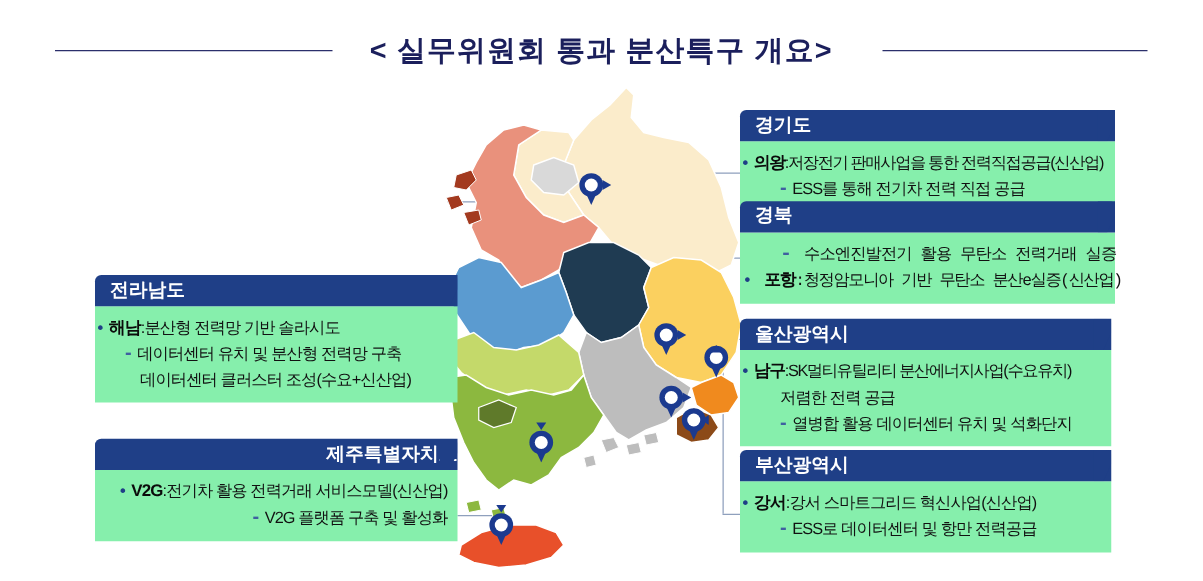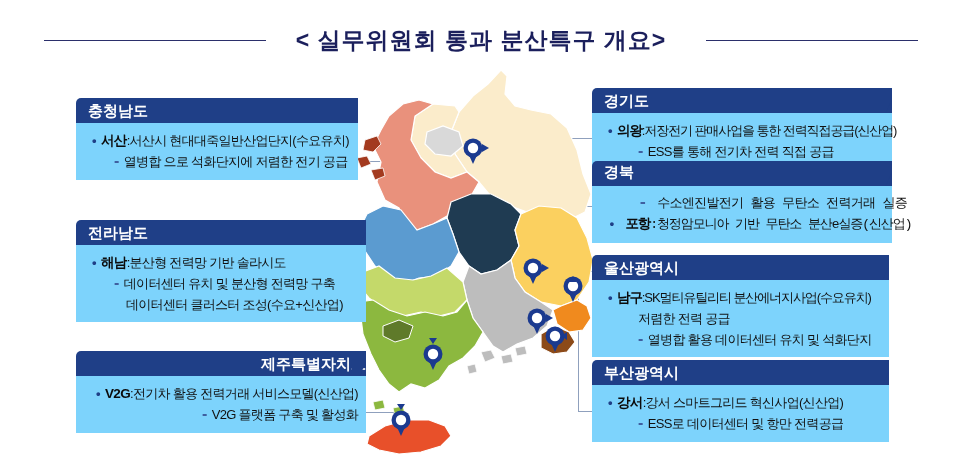--- a/index.html
+++ b/index.html
@@ -50,22 +50,22 @@
     width:0;height:0;
     border-top:0 solid transparent;
   }
   .callout .hdr-tab{
     position:absolute;right:0;top:0;height:25px;width:14px;
     background:#1f3f87;
     clip-path:polygon(0 0,100% 0,100% 45%,55% 100%,0 100%);
     border-top-right-radius:4px;
   }
   .callout .body{
-    background:#7dd3fc;
-    padding:7px 8px 8px 16px;
+    background:#86efac;
+    padding:7px 8px 8px 2px;
     box-sizing:border-box;
     color:#101010;
   }
   .callout .line{
     white-space:nowrap;
     line-height:1.30;
   }
   .line .bullet{color:#1f3f87;font-weight:bold;font-size:13px;}
   .line .region{font-weight:bold;font-size:13.5px;color:#0b0b0b;}
   .line .txt{font-size:13px;color:#111111;}
@@ -235,36 +235,20 @@
     <div class="pin" style="left:32px;top:348px;">
       <svg width="30" height="34" viewBox="0 0 30 34">
         <path d="M14 34 L9 23 L19 23 Z" fill="#1b3a8f"></path>
         <circle cx="14" cy="18" r="9.5" fill="#1b3a8f"></circle>
         <circle cx="14" cy="18" r="5.2" fill="#ffffff"></circle>
         <path d="M14 8 L18 2 L10 2 Z" fill="#1b3a8f"></path>
       </svg>
     </div>
   </div>
 
-  <div class="callout" id="box-chungnam">
-    <div class="hdr">
-      <span>충청남도</span>
-      <span class="hdr-tab"></span>
-    </div>
-    <div class="body">
-      <div class="line tight2">
-        <span class="bullet">•</span>
-        <span class="region">서산</span><span class="txt">:</span><span class="txt">서산시 현대대죽일반산업단지(수요유치)</span>
-      </div>
-      <div class="line sub tight2">
-        <span class="dash">-</span>
-        <span class="txt">열병합 으로 석화단지에 저렴한 전기 공급</span>
-      </div>
-    </div>
-  </div>
 
   <div class="callout" id="box-jeonnam">
     <div class="hdr">
       <span>전라남도</span>
       <span class="hdr-tab"></span>
     </div>
     <div class="body">
       <div class="line tight2">
         <span class="bullet">•</span>
         <span class="region">해남</span><span class="txt">:</span><span class="txt">분산형 전력망 기반 솔라시도</span>

